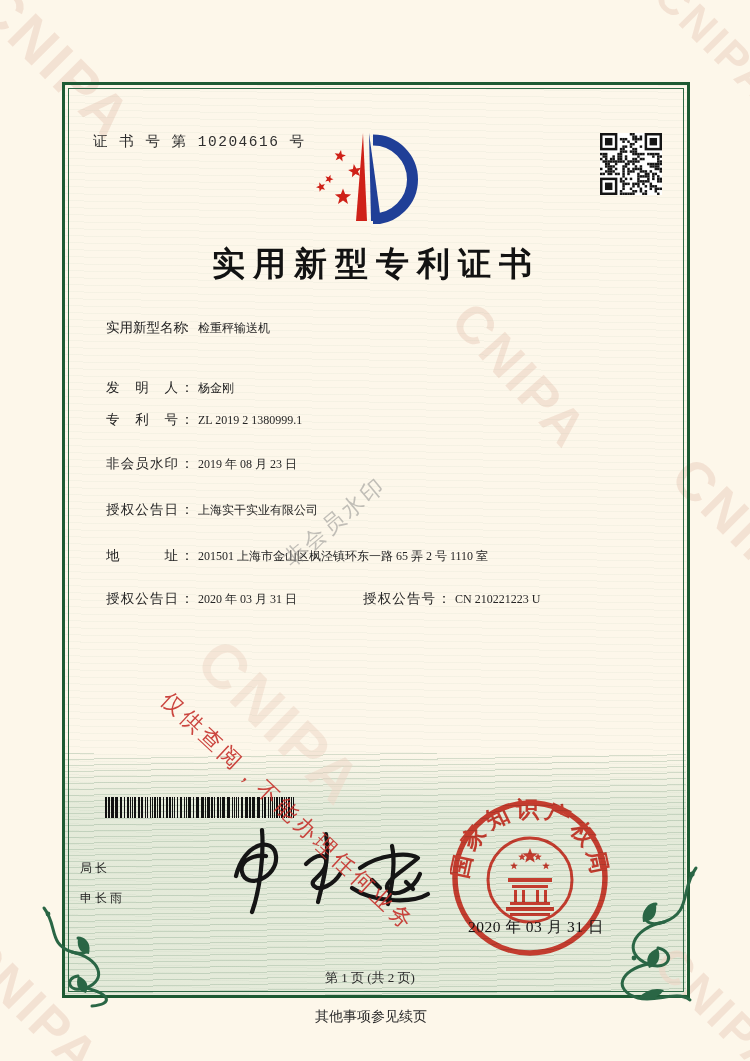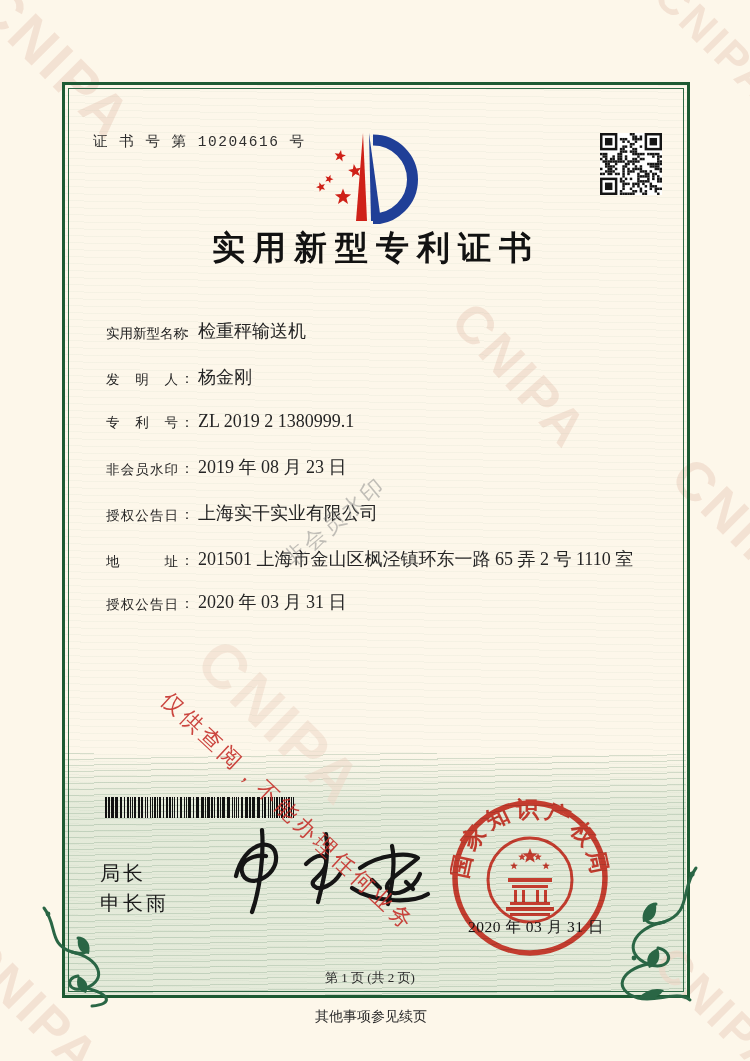--- a/index.html
+++ b/index.html
@@ -36,31 +36,31 @@
   }
   .frame{
     position:absolute;left:62px;top:82px;width:628px;height:916px;z-index:2;
     border:3px solid #1d5a33;
     outline:1px solid #2f6b47;outline-offset:-7px;
     background:repeating-linear-gradient(181deg, rgba(150,178,152,.08) 0 1px, rgba(150,178,152,0) 1px 7px);
     pointer-events:none;box-sizing:border-box;
   }
   
   .certno{left:93px;top:132px;font-size:14.5px;letter-spacing:1.5px;color:#2e2e2e;z-index:3;font-family:Liberation Mono, monospace;}
-  .title{left:62px;top:226px;width:628px;text-align:center;font-size:33px;font-weight:bold;
+  .title{left:62px;top:242px;width:628px;text-align:center;font-size:33px;font-weight:bold;
          letter-spacing:8px;color:#121212;z-index:3;}
   .frow{position:absolute;left:106px;font-size:14px;z-index:3;white-space:nowrap;color:#252525;}
   .flabel{display:inline-block;width:72px;text-align:justify;text-align-last:justify;vertical-align:bottom;font-size:13.5px;}
   .fcolon{display:inline-block;margin:0 4px 0 2px;}
-  .fval{font-size:18px;text-align:center;}
+  .fval{font-size:12px;text-align:center;}
   .grant2{position:absolute;left:257px;top:0;}
   .paras{left:82px;top:621px;width:578px;z-index:3;font-size:14px;line-height:22px;
          text-align:justify;color:#1f1f1f;}
   .paras p{margin:0;text-indent:2.6em;}
-  .bureau{left:100px;font-size:20px;letter-spacing:3px;color:#1c1c1c;z-index:5;}
+  .bureau{left:80px;font-size:12px;letter-spacing:3px;color:#1c1c1c;z-index:5;}
   .pageind{left:62px;top:969px;width:616px;text-align:center;font-size:13px;color:#2b2b2b;z-index:5;}
   .footnote{left:0;top:1008px;width:742px;text-align:center;font-size:14px;color:#2b2b2b;z-index:3;}
   .sealdate{left:468px;top:917px;font-size:15.5px;letter-spacing:.5px;color:#141414;z-index:7;white-space:nowrap;}
   
   .logo{left:312px;top:124px;z-index:3;}
   .qr{left:600px;top:133px;z-index:3;}
   .barcode{left:105px;top:797px;z-index:5;}
   .signature{left:222px;top:824px;z-index:6;}
   .seal{left:450px;top:798px;z-index:6;mix-blend-mode:multiply;}
   .orn{z-index:4;}
@@ -343,37 +343,40 @@
     <rect x="0" y="18" width="7" height="7" fill="#141414"></rect>
     <rect x="1" y="19" width="5" height="5" fill="#fff"></rect>
     <rect x="2" y="20" width="3" height="3" fill="#141414"></rect>
   </svg>
 
 <div class="abs title">实用新型专利证书</div>
 
 <div class="frow" style="top:319px">
   <span class="flabel">实用新型名称</span><span class="fcolon">：</span><span class="fval">检重秤输送机</span>
 </div>
-<div class="frow" style="top:365px">
+<div class="frow" style="top:379px">
   <span class="flabel">发明人</span><span class="fcolon">：</span><span class="fval">杨金刚</span>
 </div>
 <div class="frow" style="top:411px">
   <span class="flabel">专利号</span><span class="fcolon">：</span><span class="fval">ZL 2019 2 1380999.1</span>
 </div>
 <div class="frow" style="top:455px">
   <span class="flabel">非会员水印</span><span class="fcolon">：</span><span class="fval">2019 年 08 月 23 日</span>
 </div>
 <div class="frow" style="top:501px">
   <span class="flabel">授权公告日</span><span class="fcolon">：</span><span class="fval">上海实干实业有限公司</span>
 </div>
 <div class="frow" style="top:547px">
   <span class="flabel">地址</span><span class="fcolon">：</span><span class="fval">201501  上海市金山区枫泾镇环东一路 65 弄 2 号 1110 室</span>
 </div>
 <div class="frow" style="top:590px">
   <span class="flabel">授权公告日</span><span class="fcolon">：</span><span class="fval">2020 年 03 月 31 日</span>
+  <span class="grant2">
+    <span class="flabel">授权公告号</span><span class="fcolon">：</span><span class="fval">CN 210221223 U</span>
+  </span>
 </div>
 
 <div class="abs paras">
 </div>
 
 <svg class="abs barcode" id="barcode" width="194" height="21" viewBox="0 0 194 21">
     <rect x="0" y="0" width="2" height="21" fill="#111"></rect>
     <rect x="3" y="0" width="2" height="21" fill="#111"></rect>
     <rect x="6" y="0" width="3" height="21" fill="#111"></rect>
     <rect x="10" y="0" width="3" height="21" fill="#111"></rect>

